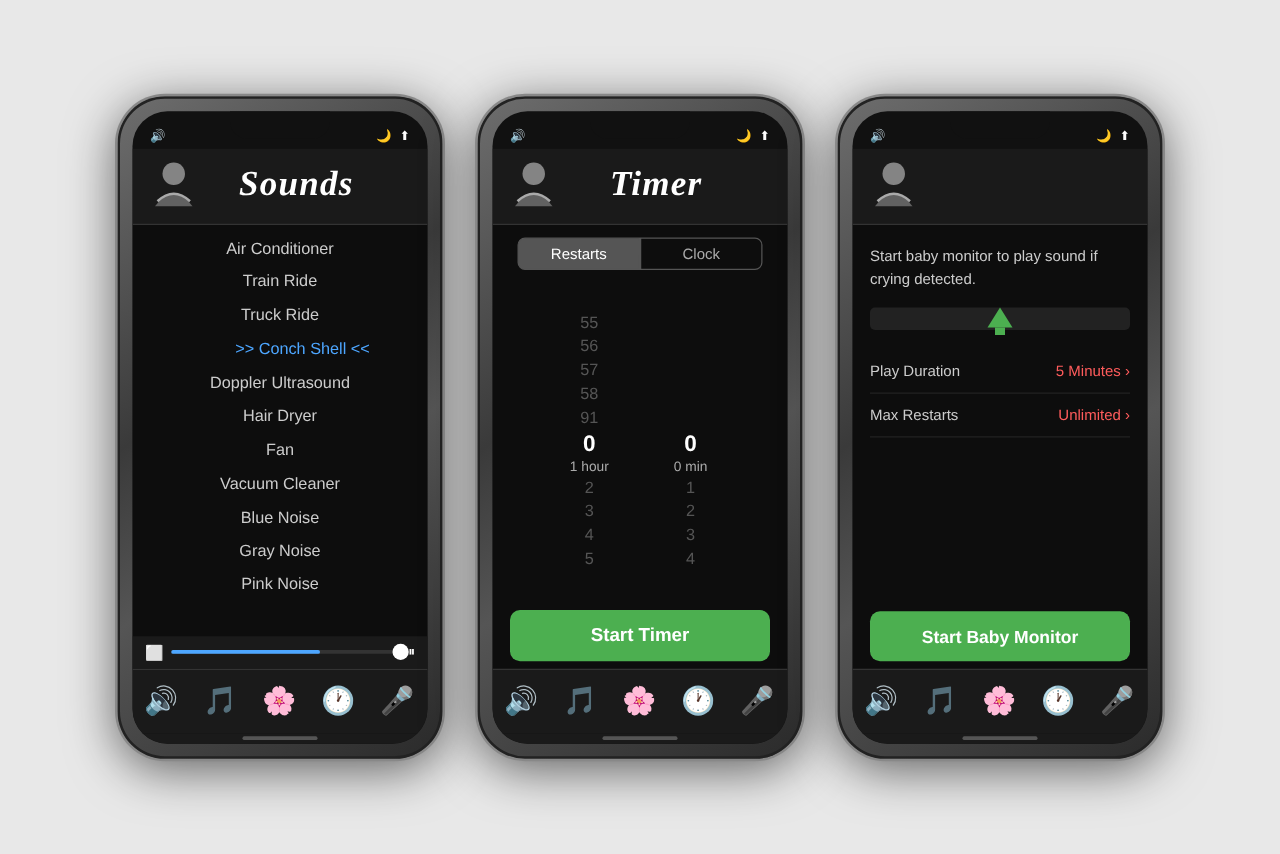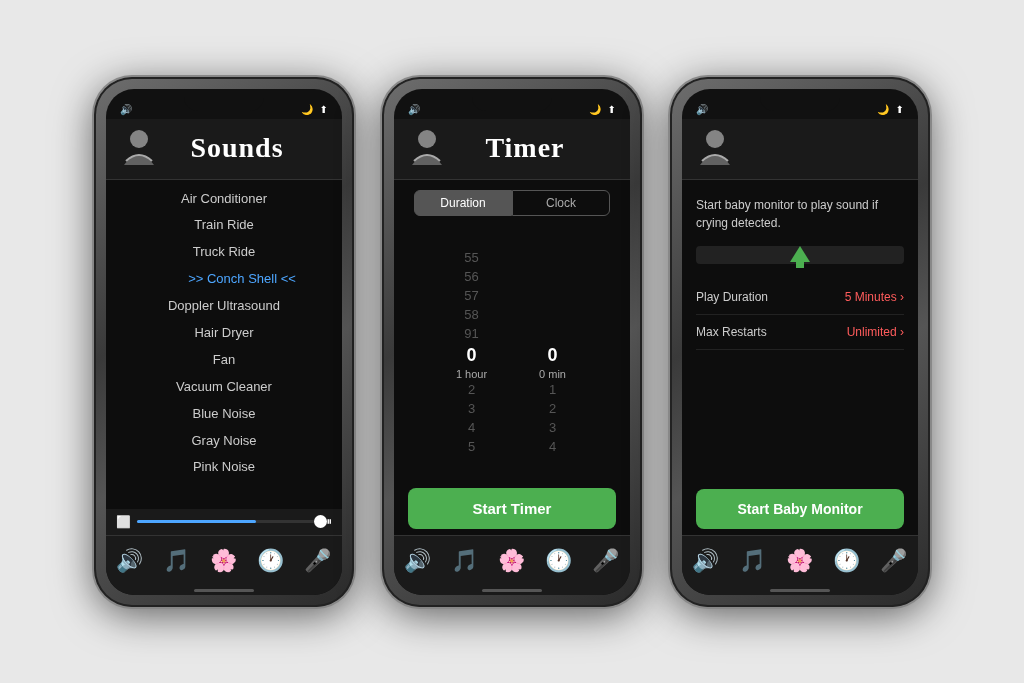--- a/index.html
+++ b/index.html
@@ -90,20 +90,21 @@
     }
     .app-header h1 {
       flex: 1;
       text-align: center;
       font-size: 28px;
       font-weight: 700;
       color: white;
       font-family: Georgia, serif;
       letter-spacing: 1px;
       margin-right: 20px;
+      font-style: italic;
     }
     
     .app-content {
       flex: 1;
       overflow: hidden;
       background: #0d0d0d;
       display: flex;
       flex-direction: column;
     }
     
@@ -411,21 +412,21 @@
         <div class="app-header">
           <svg class="baby-logo" viewBox="0 0 46 46">
             <circle cx="23" cy="14" r="9" fill="#ccc" opacity="0.6"></circle>
             <path d="M8 40 Q23 20 38 40" fill="#ccc" opacity="0.4"></path>
             <path d="M10 36 Q23 24 36 36" fill="none" stroke="#aaa" stroke-width="2"></path>
           </svg>
           <h1>Timer</h1>
         </div>
         <div class="app-content">
           <div class="timer-tabs">
-            <div class="timer-tab active">Duration</div>
+            <div class="timer-tab active">Restarts</div>
             <div class="timer-tab">Clock</div>
           </div>
           <div class="timer-picker">
             <div class="picker-col">
               <div class="picker-numbers">
                 <div class="picker-item">55</div>
                 <div class="picker-item">56</div>
                 <div class="picker-item">57</div>
                 <div class="picker-item">58</div>
                 <div class="picker-item">91</div>

